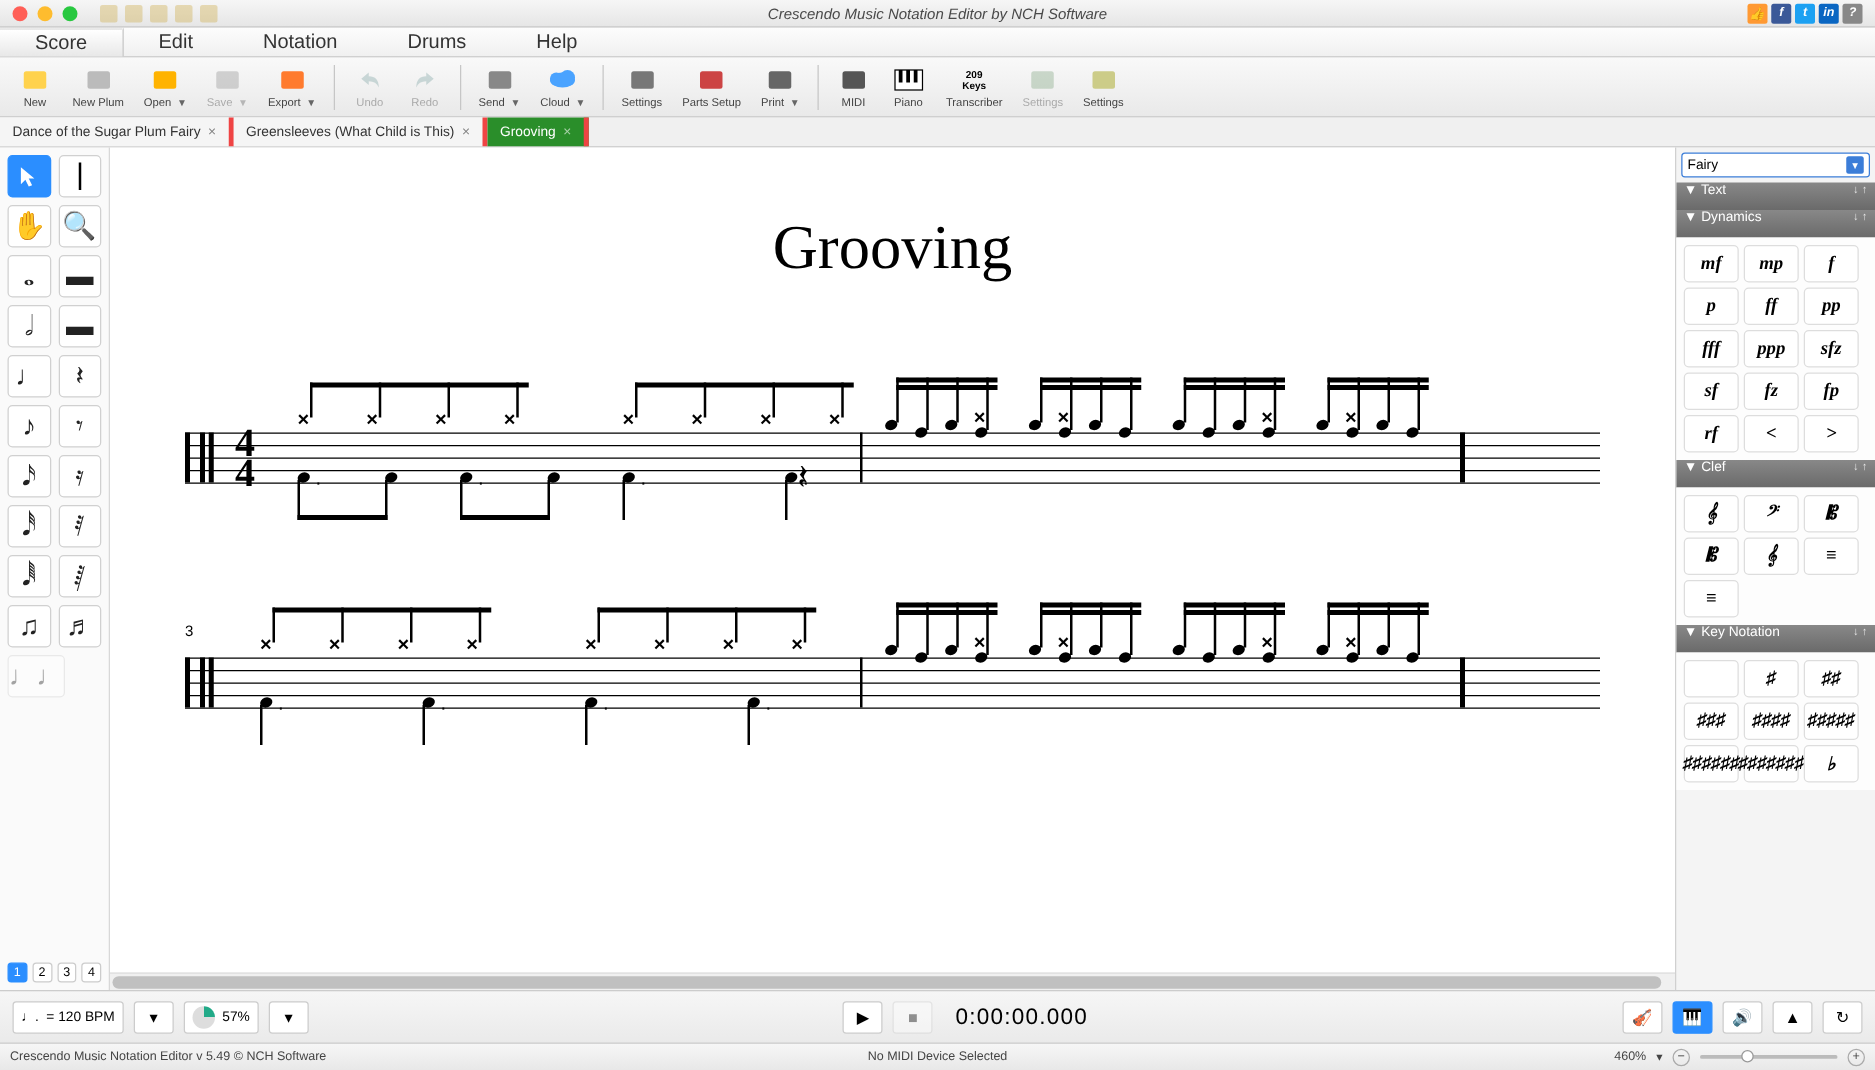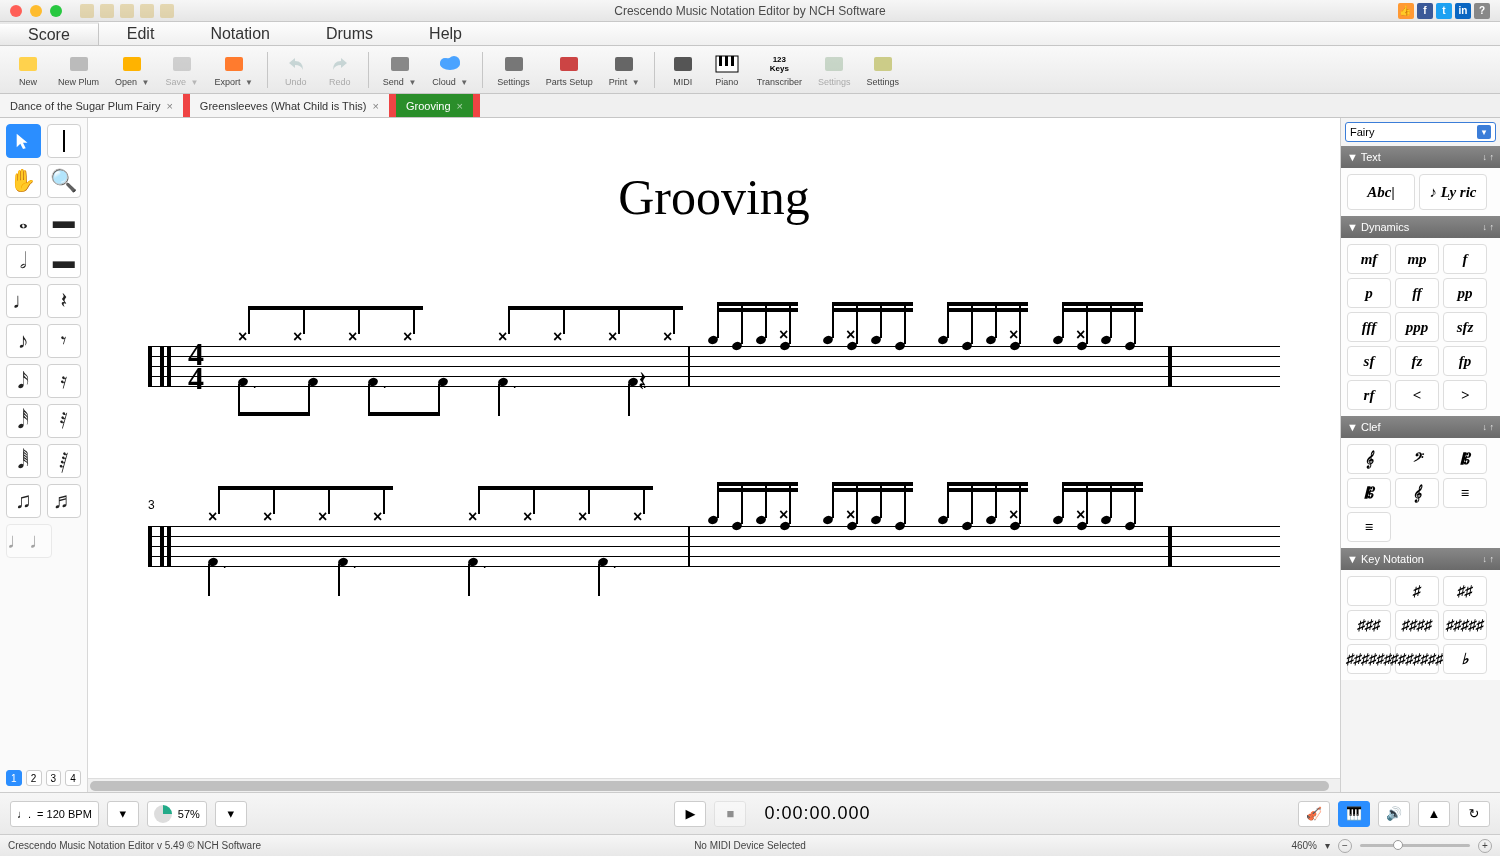--- a/index.html
+++ b/index.html
@@ -1,19 +1,19 @@
 <!DOCTYPE html>
 <html><head>
 <meta charset="utf-8">
 <style>
 * { margin: 0; padding: 0; box-sizing: border-box; font-family: -apple-system, "Helvetica Neue", Arial, sans-serif; }
 html, body { width: 1500px; height: 856px; overflow: hidden; background: #ececec; }
 
 
-.titlebar { height: 22px; background: linear-gradient(#f6f6f6,#e6e6e6); display:flex; align-items:center; position:relative; border-bottom:1px solid #c8c8c8;}
+.titlebar { height: 22px; background: linear-gradient(#f6f6f6,#e6e6e6); display:flex; align-items:center; position:relative; border-bottom:1px solid #c8c8c8;font-style:italic;}
 .traffic { display:flex; gap:8px; padding-left:10px;}
 .traffic span{width:12px;height:12px;border-radius:50%;display:block;}
 .tl-red{background:#ff5f57;} .tl-yel{background:#febc2e;} .tl-grn{background:#28c840;}
 .title-mini-icons{margin-left:18px;display:flex;gap:6px;}
 .title-mini-icons span{width:14px;height:14px;background:#d0b050;opacity:.4;border-radius:2px;}
 .titlebar .title{position:absolute;left:50%;transform:translateX(-50%);font-size:12px;color:#4a4a4a;}
 .titlebar .social{margin-left:auto;display:flex;gap:3px;padding-right:10px;}
 .titlebar .social span{width:16px;height:16px;border-radius:2px;display:flex;align-items:center;justify-content:center;font-size:10px;color:#fff;font-weight:bold;}
 
 
@@ -25,21 +25,21 @@
 .toolbar{height:48px;background:linear-gradient(#f9f9f9,#e9e9e9);border-bottom:1px solid #c6c6c6;display:flex;align-items:center;padding:0 6px;}
 .tool-sep{width:1px;height:36px;background:#c6c6c6;margin:0 6px;}
 .tool-btn{display:flex;flex-direction:column;align-items:center;justify-content:center;padding:2px 8px;min-width:44px;cursor:default;}
 .tool-btn .ico{width:26px;height:22px;display:flex;align-items:center;justify-content:center;}
 .tool-btn .lbl{font-size:9px;color:#444;margin-top:2px;}
 .tool-btn.disabled{opacity:.4;}
 .tool-btn .chev{font-size:8px;color:#666;margin-left:2px;}
 
 
 .doctabs{height:24px;background:#f0f0f0;border-bottom:1px solid #c6c6c6;display:flex;align-items:stretch;}
-.doctab{padding:0 10px;font-size:11px;color:#333;display:flex;align-items:center;gap:6px;border-right:7px solid #ef4444;background:#f5f5f5;}
+.doctab{padding:0 10px;font-size:11px;color:#333;display:flex;align-items:center;gap:6px;border-right:4px solid #ef4444;background:#f5f5f5;}
 .doctab.active{background:#2a8e2a;color:#fff;}
 .doctab .x{font-size:11px;opacity:.6;}
 
 
 .main{display:flex;height:calc(856px - 22px - 24px - 48px - 24px - 42px - 22px);}
 
 
 .palette{width:88px;background:#fafafa;border-right:1px solid #d8d8d8;padding:6px;display:flex;flex-direction:column;gap:6px;}
 .prow{display:flex;gap:6px;}
 .pbtn{flex:1;height:34px;border:1px solid #d0d0d0;border-radius:4px;background:#fff;display:flex;align-items:center;justify-content:center;font-size:22px;color:#222;}
@@ -67,21 +67,21 @@
 .stem{position:absolute;width:1.5px;background:#000;}
 .beam{position:absolute;height:4px;background:#000;}
 .filled-head{width:10px;height:8px;background:#000;border-radius:50%;transform:rotate(-20deg);}
 .scrollbar-h{height:14px;background:#f0f0f0;border-top:1px solid #ddd;position:relative;}
 .scrollbar-h .thumb{position:absolute;left:2px;top:2px;height:10px;width:99%;background:#c0c0c0;border-radius:5px;}
 
 
 .inspector{width:160px;background:#f4f4f4;border-left:1px solid #d0d0d0;display:flex;flex-direction:column;overflow:hidden;}
 .insp-select{margin:4px;height:20px;border:1px solid #3b7dd8;border-radius:3px;background:#fff;font-size:11px;padding:0 4px;display:flex;align-items:center;justify-content:space-between;}
 .insp-select .chev{width:14px;height:14px;background:#3b7dd8;border-radius:2px;color:#fff;font-size:9px;display:flex;align-items:center;justify-content:center;}
-.panel-head{height:22px;background:linear-gradient(#888,#6a6a6a);color:#fff;font-size:11px;display:flex;align-items:center;padding:0 6px;justify-content:space-between;}
+.panel-head{height:22px;background:linear-gradient(#888,#6a6a6a);color:#fff;font-size:11px;display:flex;padding:0 6px;justify-content:space-between;}
 .panel-head .arr{font-size:9px;opacity:.8;}
 .panel-body{background:#fdfdfd;padding:6px;display:flex;flex-wrap:wrap;gap:4px;}
 .chip{width:44px;height:30px;border:1px solid #ddd;border-radius:4px;background:#fff;display:flex;align-items:center;justify-content:center;font-family:"Times New Roman",serif;font-style:italic;font-weight:bold;font-size:15px;}
 .chip.wide{width:68px;}
 .chip.tall{height:36px;}
 
 
 .playbar{height:42px;background:linear-gradient(#f6f6f6,#eaeaea);border-top:1px solid #ccc;display:flex;align-items:center;padding:0 10px;gap:8px;}
 .pb-field{height:26px;border:1px solid #ccc;border-radius:3px;background:#fff;display:flex;align-items:center;padding:0 6px;font-size:11px;gap:6px;}
 .pb-btn{width:32px;height:26px;border:1px solid #ccc;border-radius:3px;background:#fff;display:flex;align-items:center;justify-content:center;font-size:13px;}
@@ -251,21 +251,21 @@
           <rect x="1" y="1" width="22" height="16" fill="#fff" stroke="#000"></rect>
           <rect x="4" y="1" width="3" height="10" fill="#000"></rect>
           <rect x="10" y="1" width="3" height="10" fill="#000"></rect>
           <rect x="16" y="1" width="3" height="10" fill="#000"></rect>
         </svg>
       </div>
       <div class="lbl">Piano</div>
     </div>
     <div class="tool-btn">
       <div class="ico">
-        <div style="font-size:8px;text-align:center;line-height:9px"><b>123</b><br><b>Keys</b></div>
+        <div style="font-size:8px;text-align:center;line-height:9px"><b>209</b><br><b>Keys</b></div>
       </div>
       <div class="lbl">Transcriber</div>
     </div>
     <div class="tool-btn disabled">
       <div class="ico">
         <svg width="22" height="20" viewBox="0 0 22 20">
           <rect x="2" y="3" width="18" height="14" rx="2" fill="#8a8"></rect>
         </svg>
       </div>
       <div class="lbl">Settings</div>
@@ -553,24 +553,20 @@
   <div class="inspector">
     <div class="insp-select">
       <span>Fairy</span>
       <span class="chev">▾</span>
     </div>
     <div id="panels">
         <div class="panel-head">
           <span>▼ Text</span>
           <span class="arr">↓ ↑</span>
         </div>
-        <div class="panel-body">
-          <div class="chip wide tall">Abc|</div>
-          <div class="chip wide tall">♪ Ly ric</div>
-        </div>
         <div class="panel-head">
           <span>▼ Dynamics</span>
           <span class="arr">↓ ↑</span>
         </div>
         <div class="panel-body">
           <div class="chip">mf</div>
           <div class="chip">mp</div>
           <div class="chip">f</div>
           <div class="chip">p</div>
           <div class="chip">ff</div>

